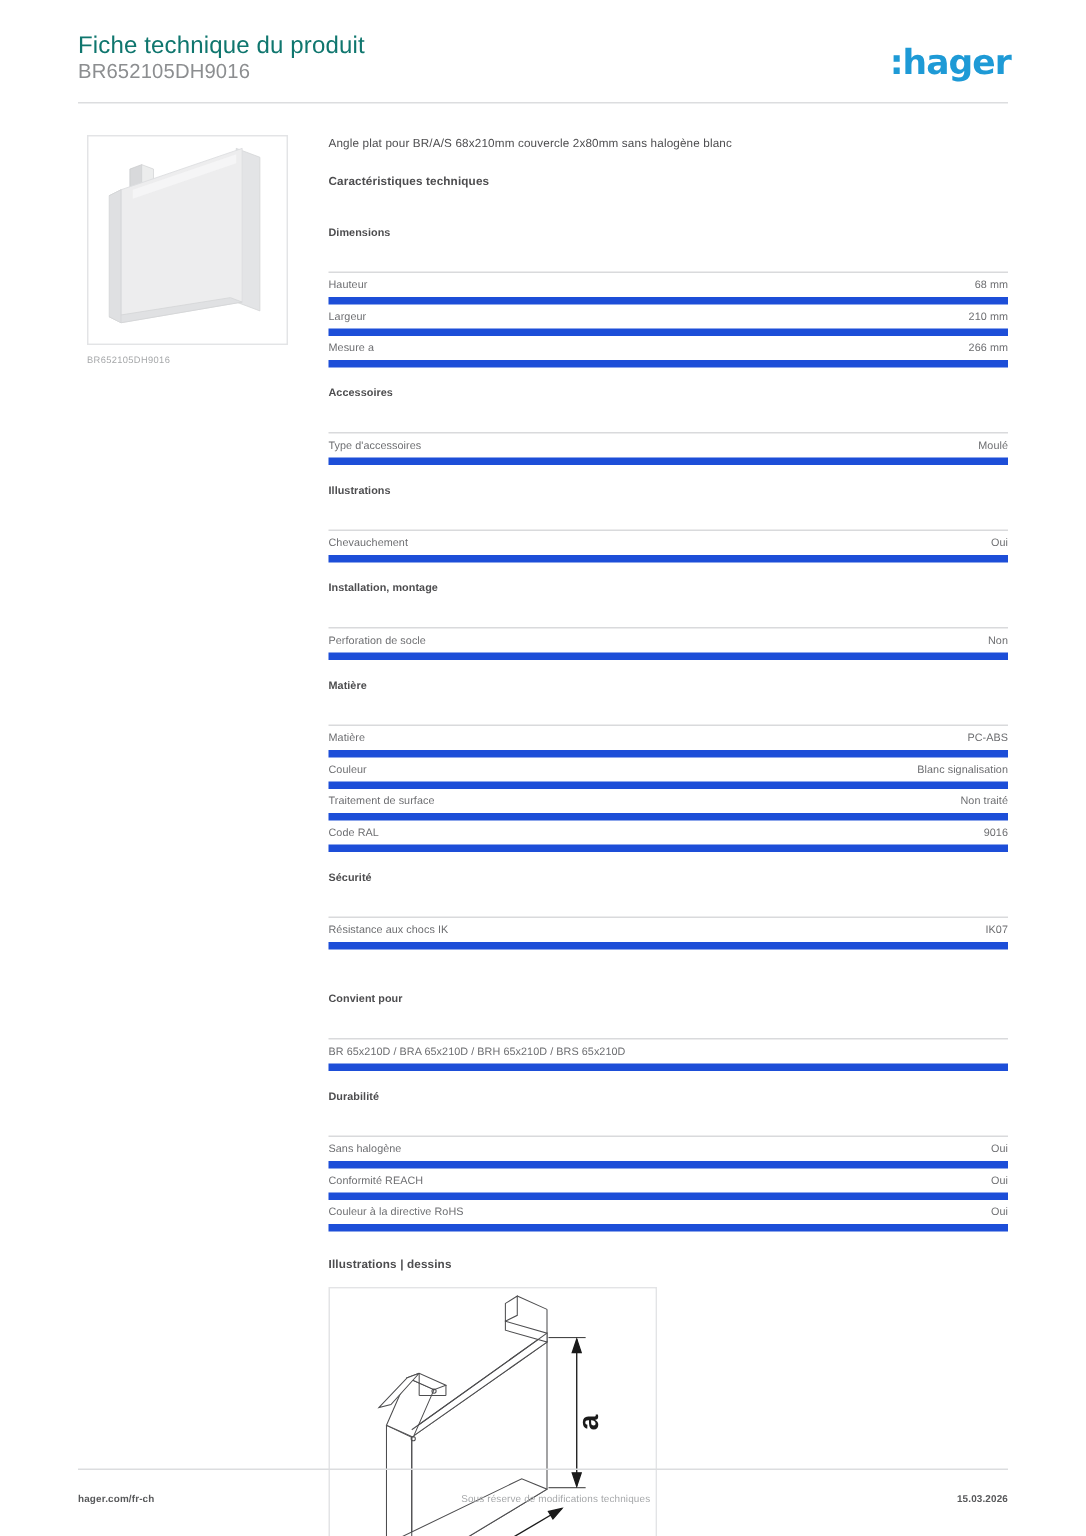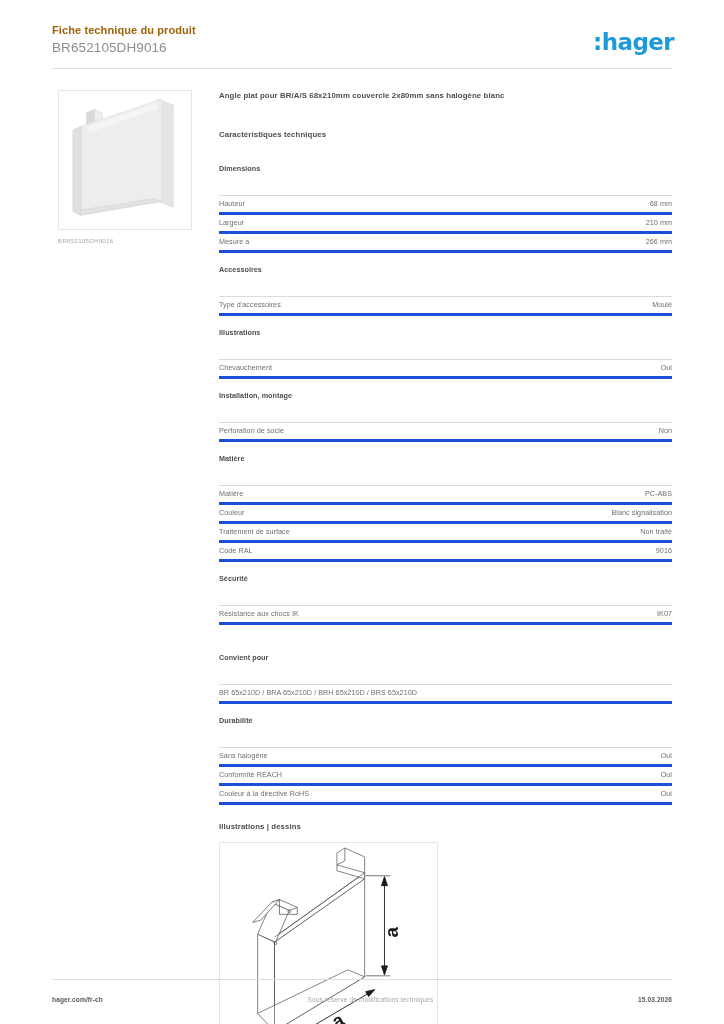--- a/index.html
+++ b/index.html
@@ -25,23 +25,23 @@
 
   
   .header {
     position: absolute;
     left: 52px;
     top: 22px;
     width: 620px;
     height: 48px;
   }
   .doc-title {
-    font-size: 11px;
-    font-weight: bold;
-    color: #a16207;
+    font-size: 16px;
+    font-weight: normal;
+    color: #0f766e;
     letter-spacing: 0.1px;
     line-height: 17px;
     margin: 0;
   }
   .doc-subtitle {
     font-size: 13.5px;
     font-weight: normal;
     color: #8c8e90;
     letter-spacing: 0.1px;
     line-height: 17px;
@@ -99,25 +99,25 @@
 
   
   .content {
     position: absolute;
     left: 219px;
     top: 90px;
     width: 453px;
   }
   .product-desc {
     font-size: 7.8px;
-    font-weight: bold;
+    font-weight: normal;
     color: #4d4d4f;
     letter-spacing: 0.1px;
     line-height: 11px;
-    margin: 0 0 28px 0;
+    margin: 0 0 14px 0;
   }
   .section-title {
     font-size: 7.8px;
     font-weight: bold;
     color: #4d4d4f;
     letter-spacing: 0.1px;
     line-height: 11px;
     margin: 0 0 24px 0;
   }
 
@@ -133,21 +133,21 @@
     border-bottom: 1px solid #d9dadc;
   }
   .spec-row {
     display: flex;
     justify-content: space-between;
     align-items: baseline;
     font-size: 7.2px;
     color: #6d6e71;
     line-height: 10px;
     padding: 3px 0 3px 0;
-    border-bottom: 3px solid #1d4ed8;
+    border-bottom: 5px solid #1d4ed8;
     letter-spacing: 0.05px;
   }
   .spec-row .k { white-space: nowrap; }
   .spec-row .v { text-align: right; white-space: nowrap; }
   .spec-row.full .k { white-space: normal; }
 
   
   .drawing-head {
     font-size: 7.8px;
     font-weight: bold;

